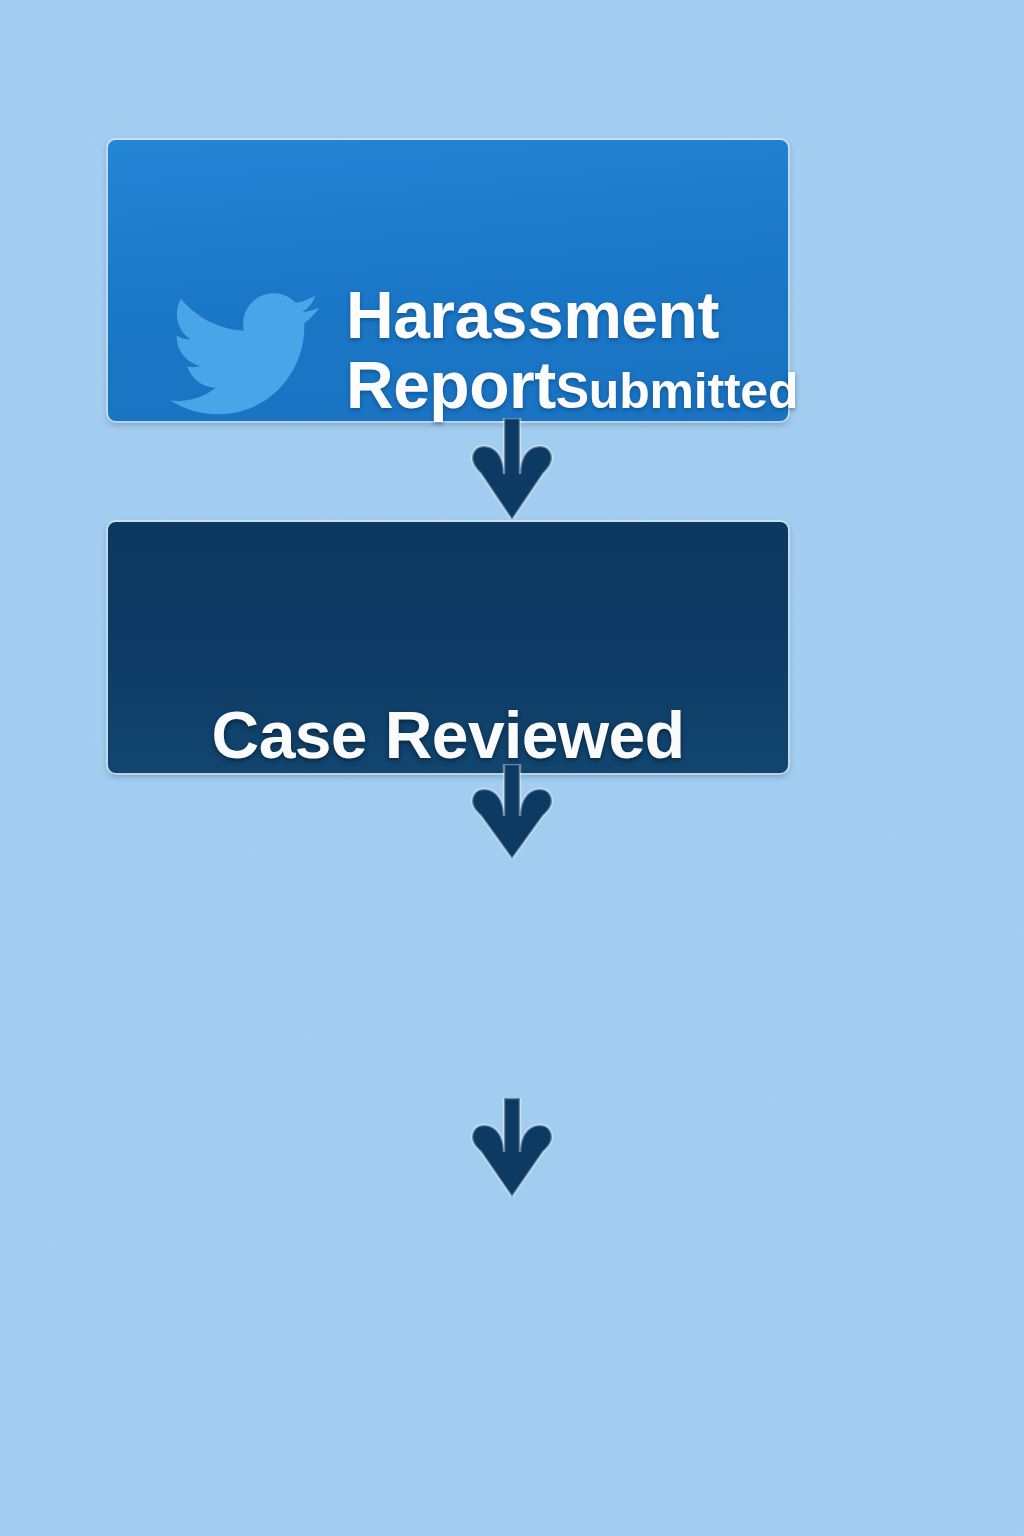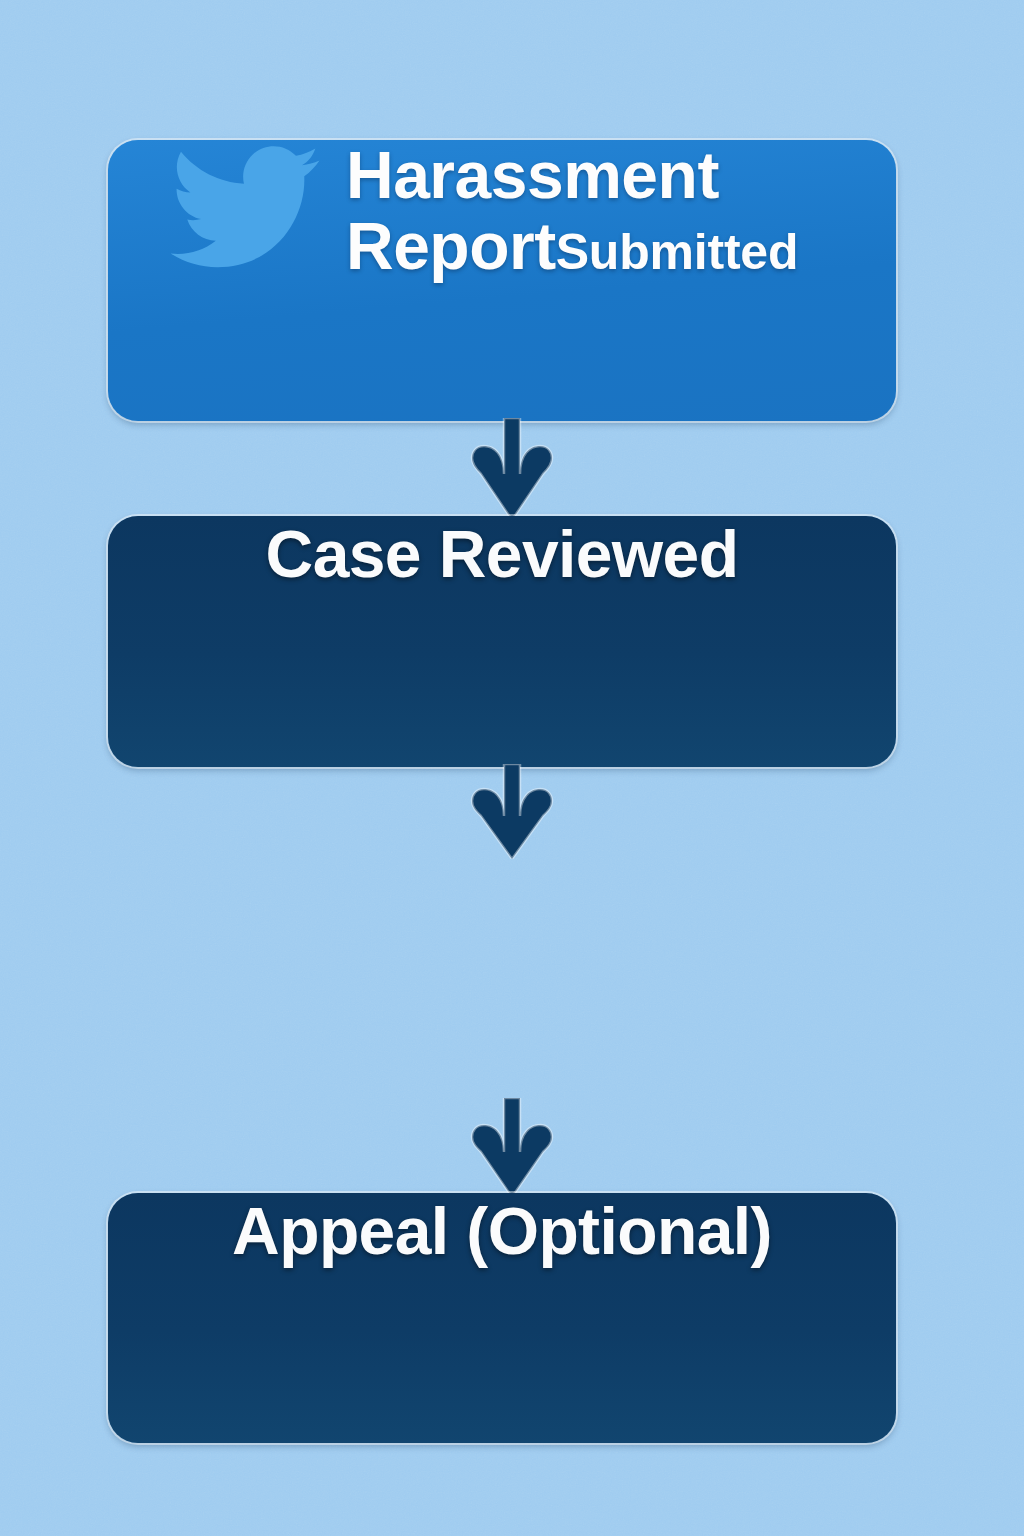--- a/index.html
+++ b/index.html
@@ -29,42 +29,43 @@
     position: absolute;
     left: 0; top: 0;
     width: 1024px;
     height: 1536px;
   }
 
   
   .node {
     position: absolute;
     left: 108px;
-    width: 788px;
+    width: 680px;
     box-sizing: border-box;
-    border-radius: 30px;
+    border-radius: 8px;
     display: flex;
-    align-items: flex-start;
+    align-items: flex-end;
     justify-content: center;
     box-shadow:
       0 0 0 2px rgba(255,255,255,.46),
       0 3px 7px rgba(10,40,72,.30);
   }
 
   .node.primary {
     top: 140px;
     height: 281px;
     background: linear-gradient(175deg, #2585D6 0%, #1A76C6 55%, #1A73C2 100%);
     justify-content: flex-start;
     padding-left: 62px;
     padding-right: 34px;
   }
 
   .node.dark {
     background: linear-gradient(180deg, #0C3760 0%, #0E3C66 55%, #11456F 100%);
+    margin-top: 6px;
   }
 
   .node.n2 { top: 516px;  height: 251px; }
   .node.n3 { top: 855px;  height: 246px; }
   .node.n4 { top: 1193px; height: 250px; }
 
   
   .bird-wrap {
     flex: 0 0 auto;
     width: 150px;
@@ -152,18 +153,15 @@
       </svg>
     </div>
 
 
     <div class="arrow a3">
       <svg viewBox="0 0 100 99" xmlns="http://www.w3.org/2000/svg" aria-hidden="true">
         <path d="M42 0 h16 v54 c0 -19 10 -27 20 -27 c8 0 12 6 12 12 c0 6 -4 10 -9 15 L50 99 L19 54 c-5 -5 -9 -9 -9 -15 c0 -6 4 -12 12 -12 c10 0 20 8 20 27 Z" fill="#0C3A63" stroke="rgba(255,255,255,.40)" stroke-width="2.5"></path>
       </svg>
     </div>
 
-    <div class="node dark n4">
-      <span class="dark-label">Appeal (Optional)</span>
-    </div>
 
   </div>
 </div>
 
 </body></html>

